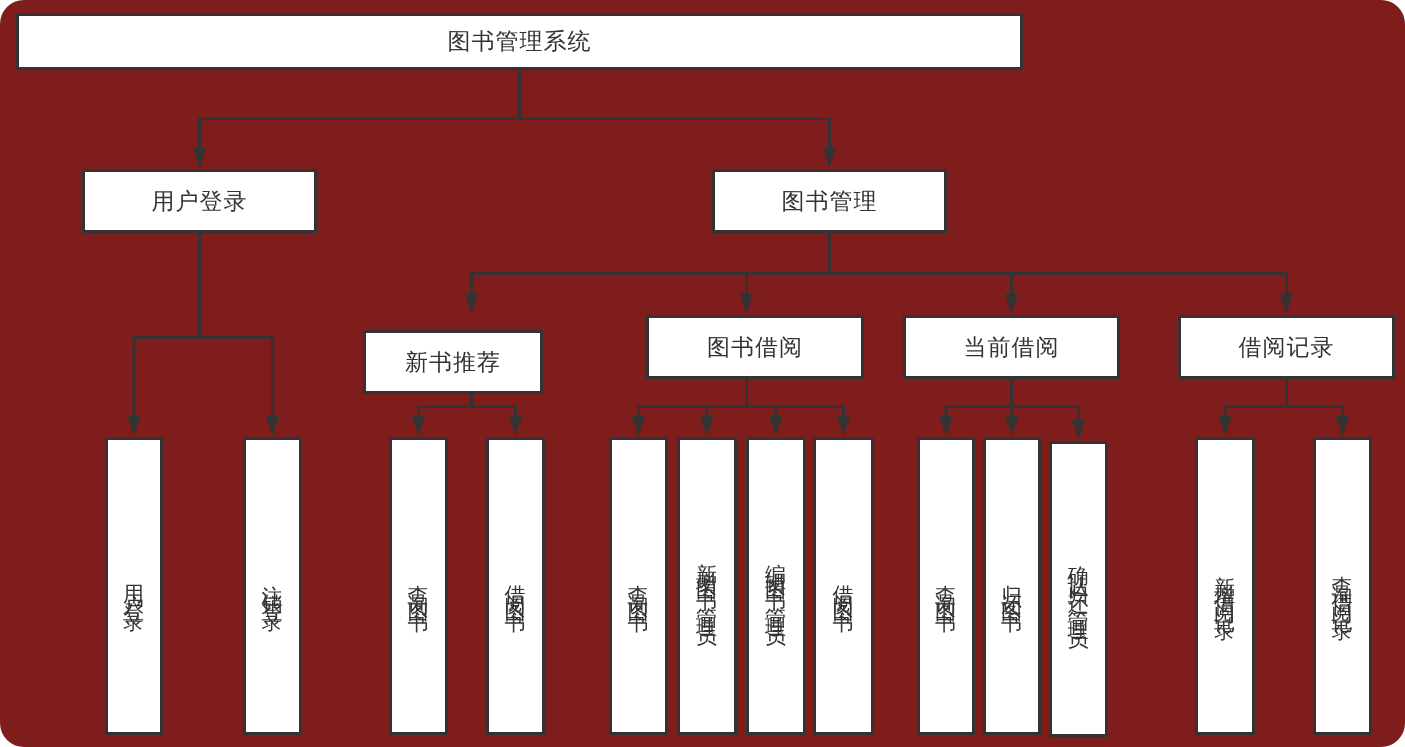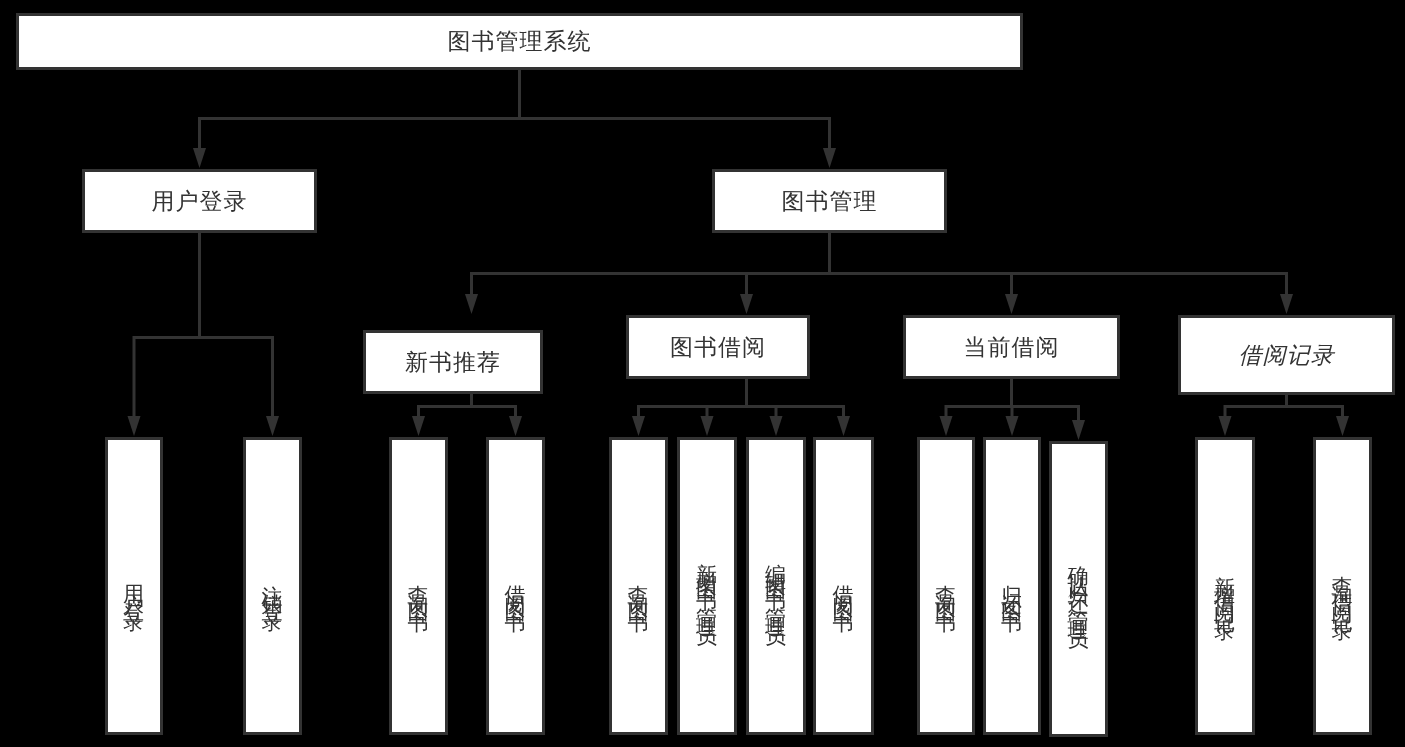--- a/index.html
+++ b/index.html
@@ -1,22 +1,23 @@
 <!DOCTYPE html>
 <html><head>
 <meta charset="utf-8">
 <style>
   html, body { margin: 0; padding: 0; background: #ffffff; }
   #stage {
     position: relative;
     width: 1405px;
     height: 747px;
-    background: #000000;
+    background: #7f1d1d;
     font-family: "Liberation Sans", sans-serif;
     overflow: hidden;
+    border-radius: 24px;
   }
   .hbox {
     position: absolute;
     box-sizing: border-box;
     border: 3px solid #333333;
     background: #ffffff;
     display: flex;
     align-items: center;
     justify-content: center;
     font-size: 23px;
@@ -87,23 +88,23 @@
       <polygon points="1336,416 1349,416 1342.5,436"></polygon>
     </g>
   </svg>
 
   <div class="hbox" style="left:16px; top:13px; width:1007px; height:57px;">图书管理系统</div>
 
   <div class="hbox" style="left:82px; top:169px; width:235px; height:64px;">用户登录</div>
   <div class="hbox" style="left:712px; top:169px; width:235px; height:64px;text-align:center;">图书管理</div>
 
   <div class="hbox" style="left:363px; top:330px; width:180px; height:64px;">新书推荐</div>
-  <div class="hbox" style="left:626px; top:315px; width:184px; height:64px;">图书借阅</div>
+  <div class="hbox" style="left:646px; top:315px; width:218px; height:64px;">图书借阅</div>
   <div class="hbox" style="left:903px; top:315px; width:217px; height:64px;">当前借阅</div>
-  <div class="hbox" style="left:1178px; top:315px; width:217px; height:80px;font-style:italic;">借阅记录</div>
+  <div class="hbox" style="left:1178px; top:315px; width:217px; height:64px;">借阅记录</div>
 
   <div class="vbox" style="left:105px; top:437px; width:58px; height:298px;">用户登录</div>
   <div class="vbox" style="left:243px; top:437px; width:59px; height:298px;">注销登录</div>
 
   <div class="vbox" style="left:389px; top:437px; width:59px; height:298px;">查询图书</div>
   <div class="vbox" style="left:486px; top:437px; width:59px; height:298px;">借阅图书</div>
 
   <div class="vbox" style="left:609px; top:437px; width:59px; height:298px;">查询图书</div>
   <div class="vbox" style="left:677px; top:437px; width:60px; height:298px;">新增图书（管理员）</div>
   <div class="vbox" style="left:746px; top:437px; width:60px; height:298px;">编辑图书（管理员）</div>

